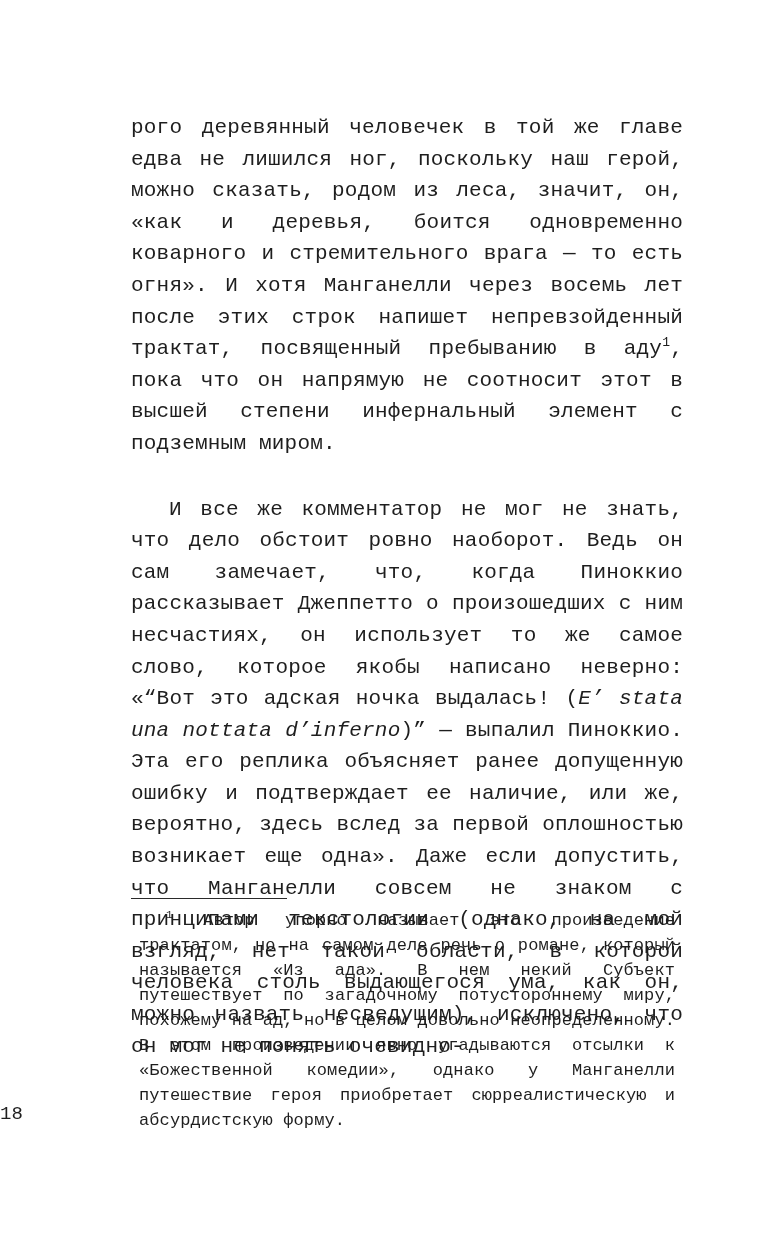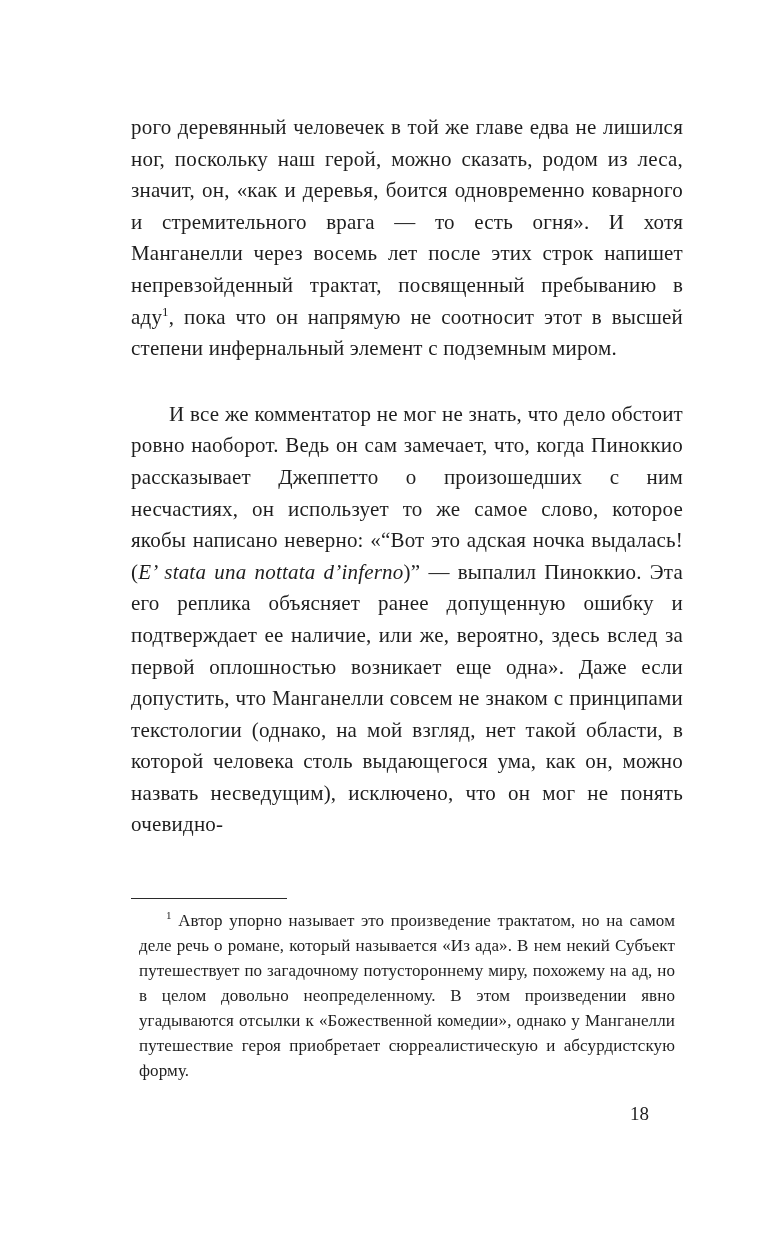--- a/index.html
+++ b/index.html
@@ -6,21 +6,21 @@
     margin: 0;
     padding: 0;
     background: #e8e8e8;
   }
   .page {
     position: relative;
     width: 768px;
     height: 1240px;
     margin: 0 auto;
     background: #ffffff;
-    font-family: Liberation Serif, serif;
+    font-family: Liberation Mono, monospace;
     color: #1e1e1e;
     overflow: hidden;
   }
   .text-block {
     position: absolute;
     left: 131px;
     top: 112px;
     width: 552px;
   }
   .para {
@@ -62,21 +62,21 @@
   .footnote sup.fn-marker {
     font-size: 0.65em;
     line-height: 0;
     vertical-align: super;
   }
   .page-number {
     position: absolute;
     left: 0;
     top: 1103px;
     width: 649px;
-    text-align: right;
+    text-align: left;
     font-size: 19px;
     color: #1e1e1e;
   }
   em.latin-italic {
     font-style: italic;
   }
 </style>
 </head>
 <body>
 

